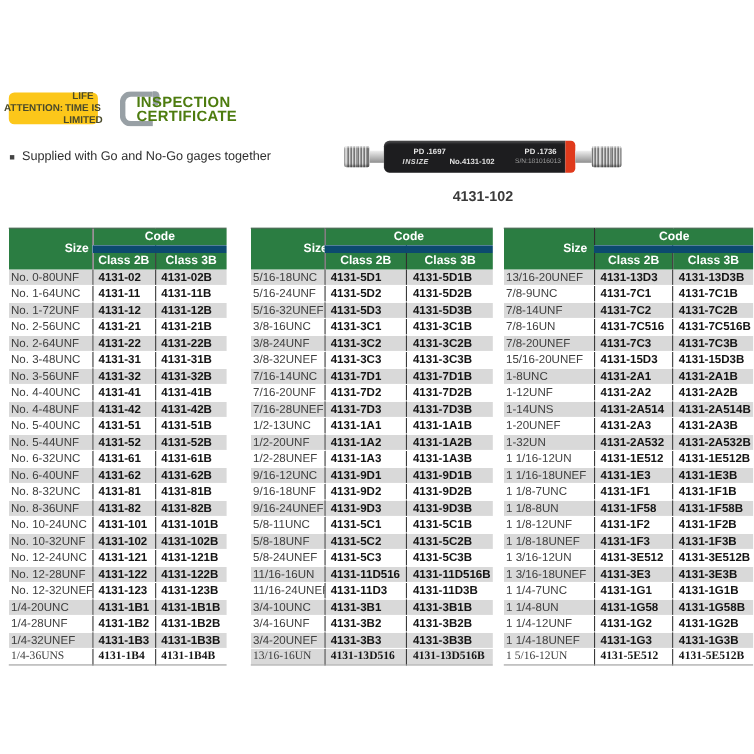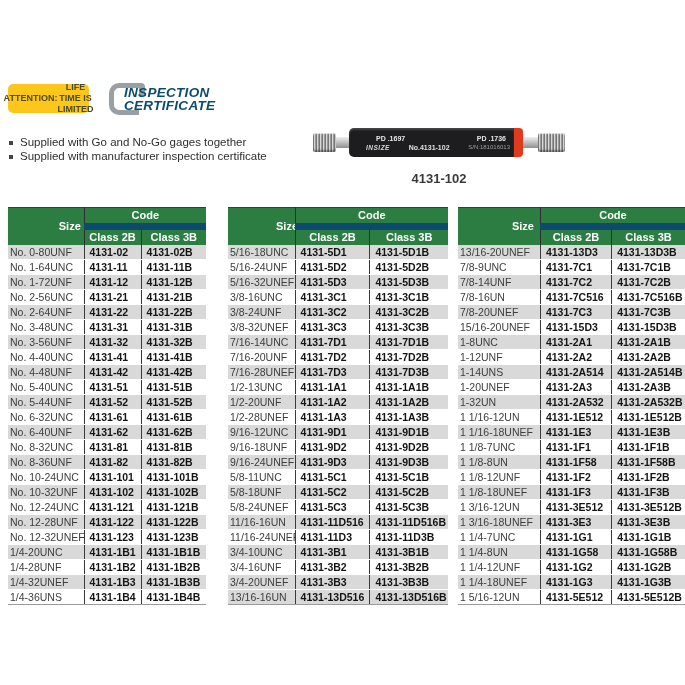--- a/index.html
+++ b/index.html
@@ -20,22 +20,22 @@
   .cert-bracket {
     position:absolute; left:0; top:1px; width:30px; height:32px;
     border:5px solid #98a0a5; border-right:none;
     border-radius:10px 0 0 10px;
   }
   .cert-bracket::after {
     content:''; position:absolute; right:-6px; top:-5px; width:6px; height:13px;
     background:#98a0a5; border-radius:0 4px 4px 0;
   }
   .cert-text {
-    position:absolute; left:15px; top:4px; font-style:italic; font-weight:bold;
-    font-size:13.5px; line-height:13px; color:#0c4a6e; letter-spacing:0.3px; white-space:nowrap;
+    position:absolute; left:15px; top:4px; font-weight:bold;
+    font-size:13.5px; line-height:13px; color:#4d7c0f; letter-spacing:0.3px; white-space:nowrap;
   }
   .page-title {
     position:absolute; left:322px; top:84px; width:356px; text-align:center;
     font-size:16.5px; font-weight:bold; color:#0a0a0a; letter-spacing:-0.2px; white-space:nowrap;
   }
   .features { position:absolute; left:9px; top:137px; }
   .feature { display:flex; align-items:flex-start; margin-bottom:2px; font-size:11.5px; color:#2e2e2e; line-height:11.5px; }
   .bullet { width:4px; height:4px; background:#444; margin:4px 7px 0 0; flex:none; }
 
   
@@ -79,21 +79,21 @@
   th.b2 { border-right:1px solid #2f2f2f;margin-left:25px; }
   td {
     height:14px; line-height:14px; font-size:10.5px; white-space:nowrap; overflow:hidden;
     border-bottom:1px solid #ffffff; background:#ffffff;
   }
   td.size { padding-left:2px; color:#3d3d3d; }
   td.code { padding-left:5px; font-weight:bold; color:#141414; }
   td:nth-child(1), td:nth-child(2) { border-right:1px solid #3a3a3a; }
   tbody tr:nth-child(odd) td { background:#d9d9d9; }
   .t2 tbody tr:last-child td { background:#d9d9d9; }
-  tbody tr:last-child td { border-bottom:1px solid #9b9b9b; }
+  tbody tr:last-child td { border-bottom:1px solid #9b9b9b;font-family:Liberation Serif, serif; }
   .c-size1 { width:38.4%; } .c-2b1 { width:28.8%; } .c-3b1 { width:32.8%; }
   .c-size2 { width:30.5%; } .c-2b2 { width:34%;   } .c-3b2 { width:35.5%; }
   .c-size3 { width:36.3%; } .c-2b3 { width:31.4%; } .c-3b3 { width:32.3%; }
 </style>
 </head>
 <body>
 
 <div class="page">
 
   <div class="badge">
@@ -107,24 +107,20 @@
       <div>INSPECTION</div>
       <div>CERTIFICATE</div>
     </div>
   </div>
 
 
   <div class="features">
     <div class="feature">
       <span class="bullet"></span>
       <span>Supplied with Go and No-Go gages together</span>
-    </div>
-    <div class="feature">
-      <span class="bullet"></span>
-      <span>Supplied with manufacturer inspection certificate</span>
     </div>
   </div>
 
   <div class="gage">
     <div class="thread l"></div>
     <div class="shaft l"></div>
     <div class="gage-body">
       <div class="gage-row1">
         <span>PD .1697</span>
         <span>PD .1736</span>

